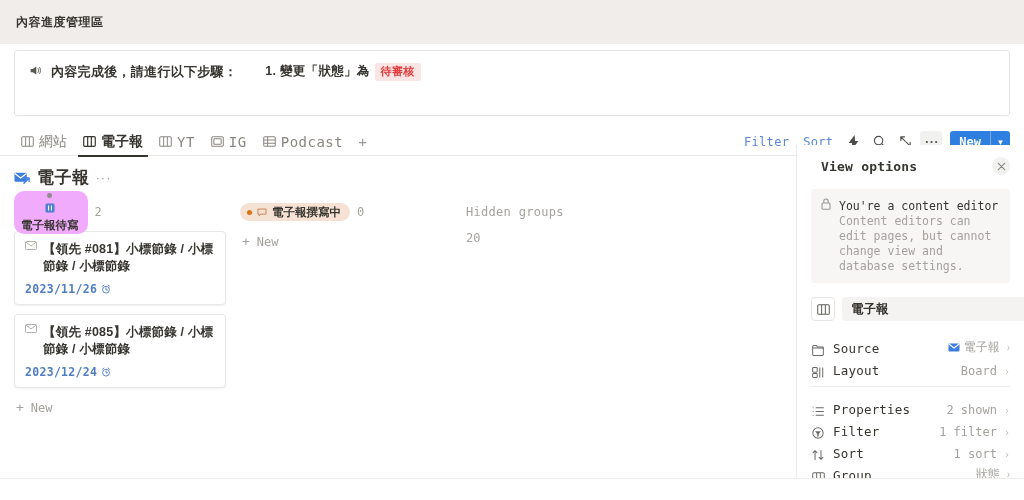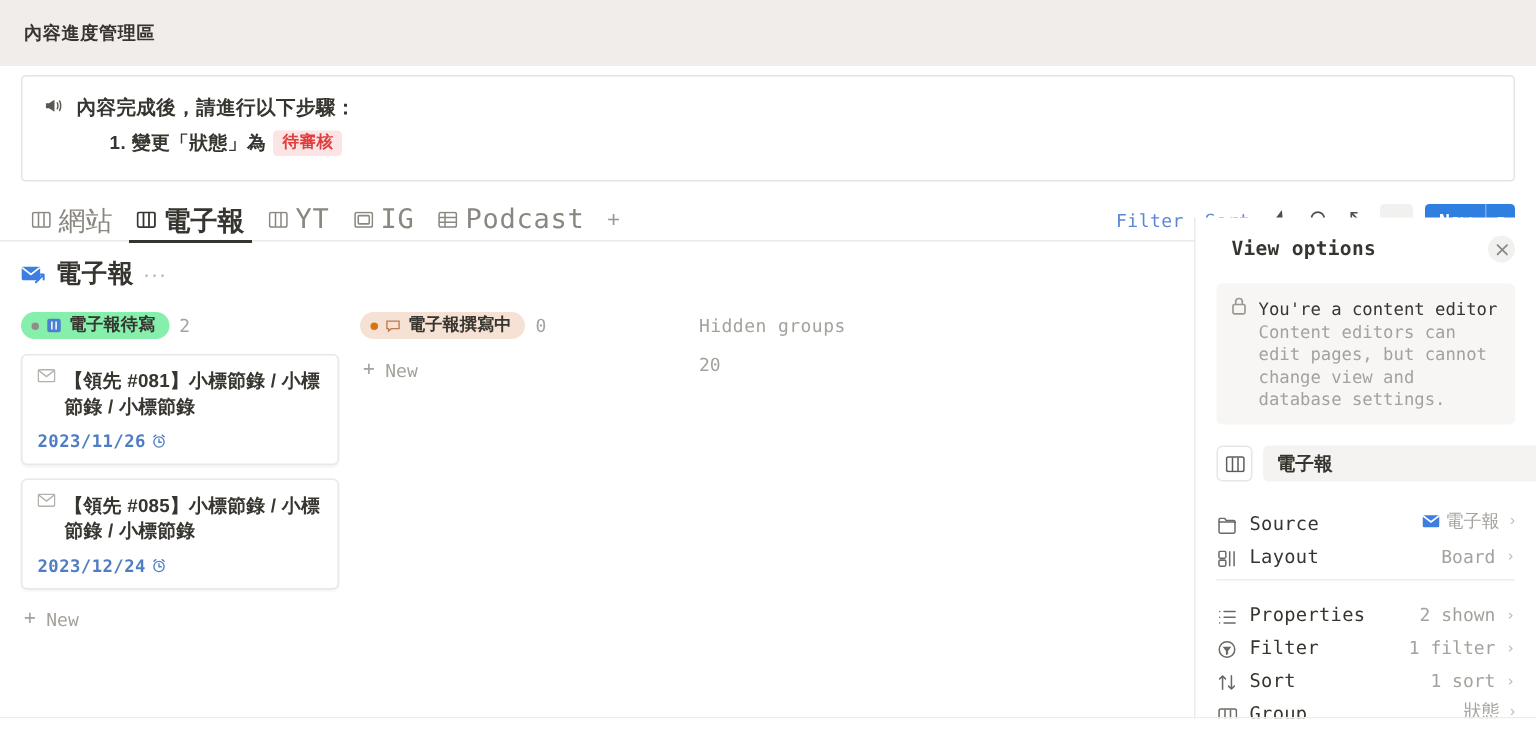--- a/index.html
+++ b/index.html
@@ -47,21 +47,21 @@
     align-items: flex-start;
     gap: 9px;
   }
   .callout-icon {
     font-size: 12px;
     line-height: 16px;
     color: #5a5853;
     flex: none;
     padding-top: 1px;
   }
-  .callout-lines { display: flex; flex-direction: column; gap: 6px; }
+  .callout-lines { display: flex; flex-direction: row; gap: 6px; }
   .callout-title {
     font-size: 13px;
     font-weight: bold;
     color: #37352f;
     letter-spacing: 0.3px;
   }
   .callout-step {
     font-size: 12.5px;
     color: #37352f;
     padding-left: 22px;
@@ -92,21 +92,21 @@
     position: relative;
   }
   .viewtabs { display: flex; align-items: center; gap: 2px; height: 28px; }
   .viewtab {
     display: flex;
     align-items: center;
     gap: 5px;
     padding: 0 7px;
     height: 28px;
     color: #8a8781;
-    font-size: 18px;
+    font-size: 14px;
     cursor: pointer;
     position: relative;
     white-space: nowrap;
   }
   .viewtab.active { color: #37352f; font-weight: bold; }
   .viewtab.active::after {
     content: "";
     position: absolute;
     left: 2px; right: 2px; bottom: -1px;
     height: 2px;
@@ -200,21 +200,21 @@
     display: inline-flex;
     align-items: center;
     gap: 5px;
     border-radius: 10px;
     padding: 2px 9px 2px 7px;
     font-size: 11.5px;
     font-weight: bold;
     line-height: 14px;
     white-space: nowrap;
   }
-  .chip-gray { background: #86efac; color: #37352f; }
+  .chip-gray { background: #f0abfc; color: #37352f; flex-direction: column; }
   .chip-orange { background: #f6e2d4; color: #37352f; }
   .chip-green { background: #dcebdc; color: #37352f; }
   .dot { width: 5px; height: 5px; border-radius: 50%; flex: none; }
   .dot-gray { background: #908d88; }
   .dot-orange { background: #d9730d; }
   .dot-green { background: #448361; }
   .chip-emoji { font-size: 10px; line-height: 1; }
   .col-count {
     color: #a5a29d;
     font-size: 12px;

